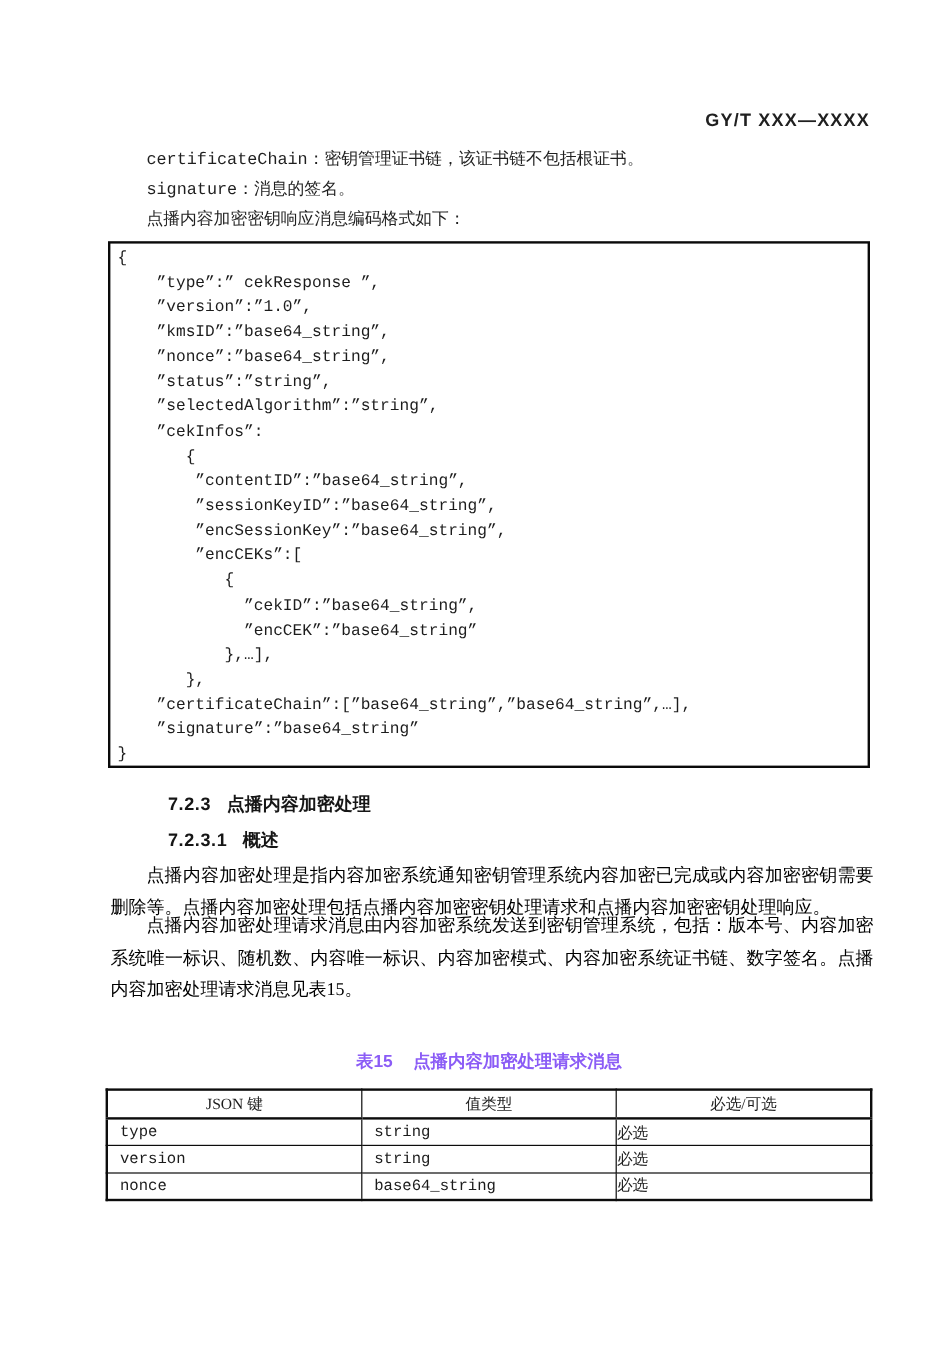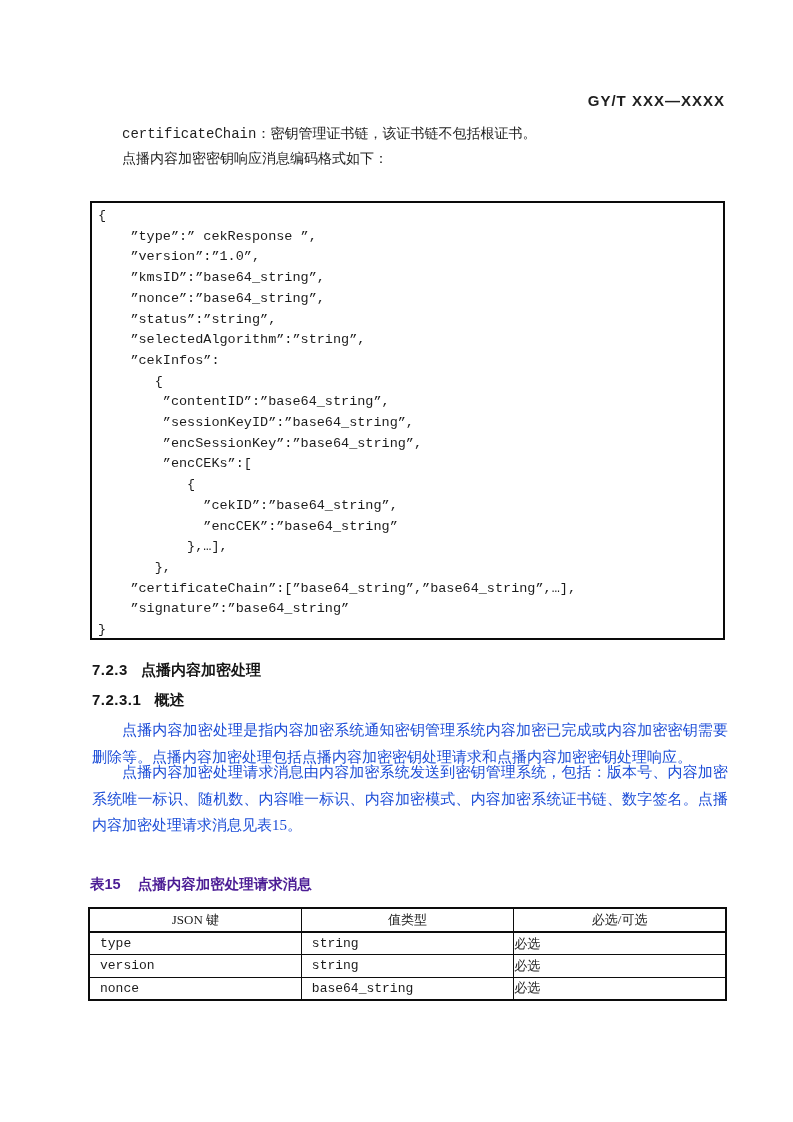--- a/index.html
+++ b/index.html
@@ -38,31 +38,32 @@
     font-size: 13.5px; line-height: 20.7px;
     color: #1c1c1c;
     white-space: pre;
   }
   .heading {
     position: absolute; left: 92px;
     font-family: "Liberation Sans", "DejaVu Sans", sans-serif;
     font-weight: bold; font-size: 15px; color: #161616;
     white-space: nowrap;
   }
-  .heading .num { margin-right: 13px; letter-spacing: 0.5px; }
+  .heading .num { margin-right: 13px; letter-spacing: 0.5px; margin-left: 48px; }
   .para {
     position: absolute; left: 92px; width: 636px;
     font-size: 15px; line-height: 26.5px;
     text-align: justify; text-indent: 2em;
-    color: #1d4ed8;
+    color: #000000;
   }
   .table-caption {
     position: absolute; top: 875px; left: 90px; width: 635px;
+    text-align: center;
     font-family: "Liberation Sans", "DejaVu Sans", sans-serif;
-    font-weight: bold; font-size: 14.5px; color: #4c1d95;
+    font-weight: bold; font-size: 14.5px; color: #8b5cf6;
   }
   .table-caption .cap-title { margin-left: 17px; }
   table.req-table {
     position: absolute; top: 907px; left: 88px;
     width: 639px;
     border-collapse: collapse;
     table-layout: fixed;
   }
   table.req-table th, table.req-table td {
     border: 1.5px solid #0c0c0c;
@@ -91,20 +92,21 @@
 </style>
 </head>
 <body>
 
 <div class="page">
 
   <div class="doc-header">GY/T XXX—XXXX</div>
 
   <div class="intro">
     <div>certificateChain：密钥管理证书链，该证书链不包括根证书。</div>
+    <div>signature：消息的签名。</div>
     <div>点播内容加密密钥响应消息编码格式如下：</div>
   </div>
 
   <div class="code-box">
     <pre>{
     ”type”:” cekResponse ”,
     ”version”:”1.0”,
     ”kmsID”:”base64_string”,
     ”nonce”:”base64_string”,
     ”status”:”string”,

